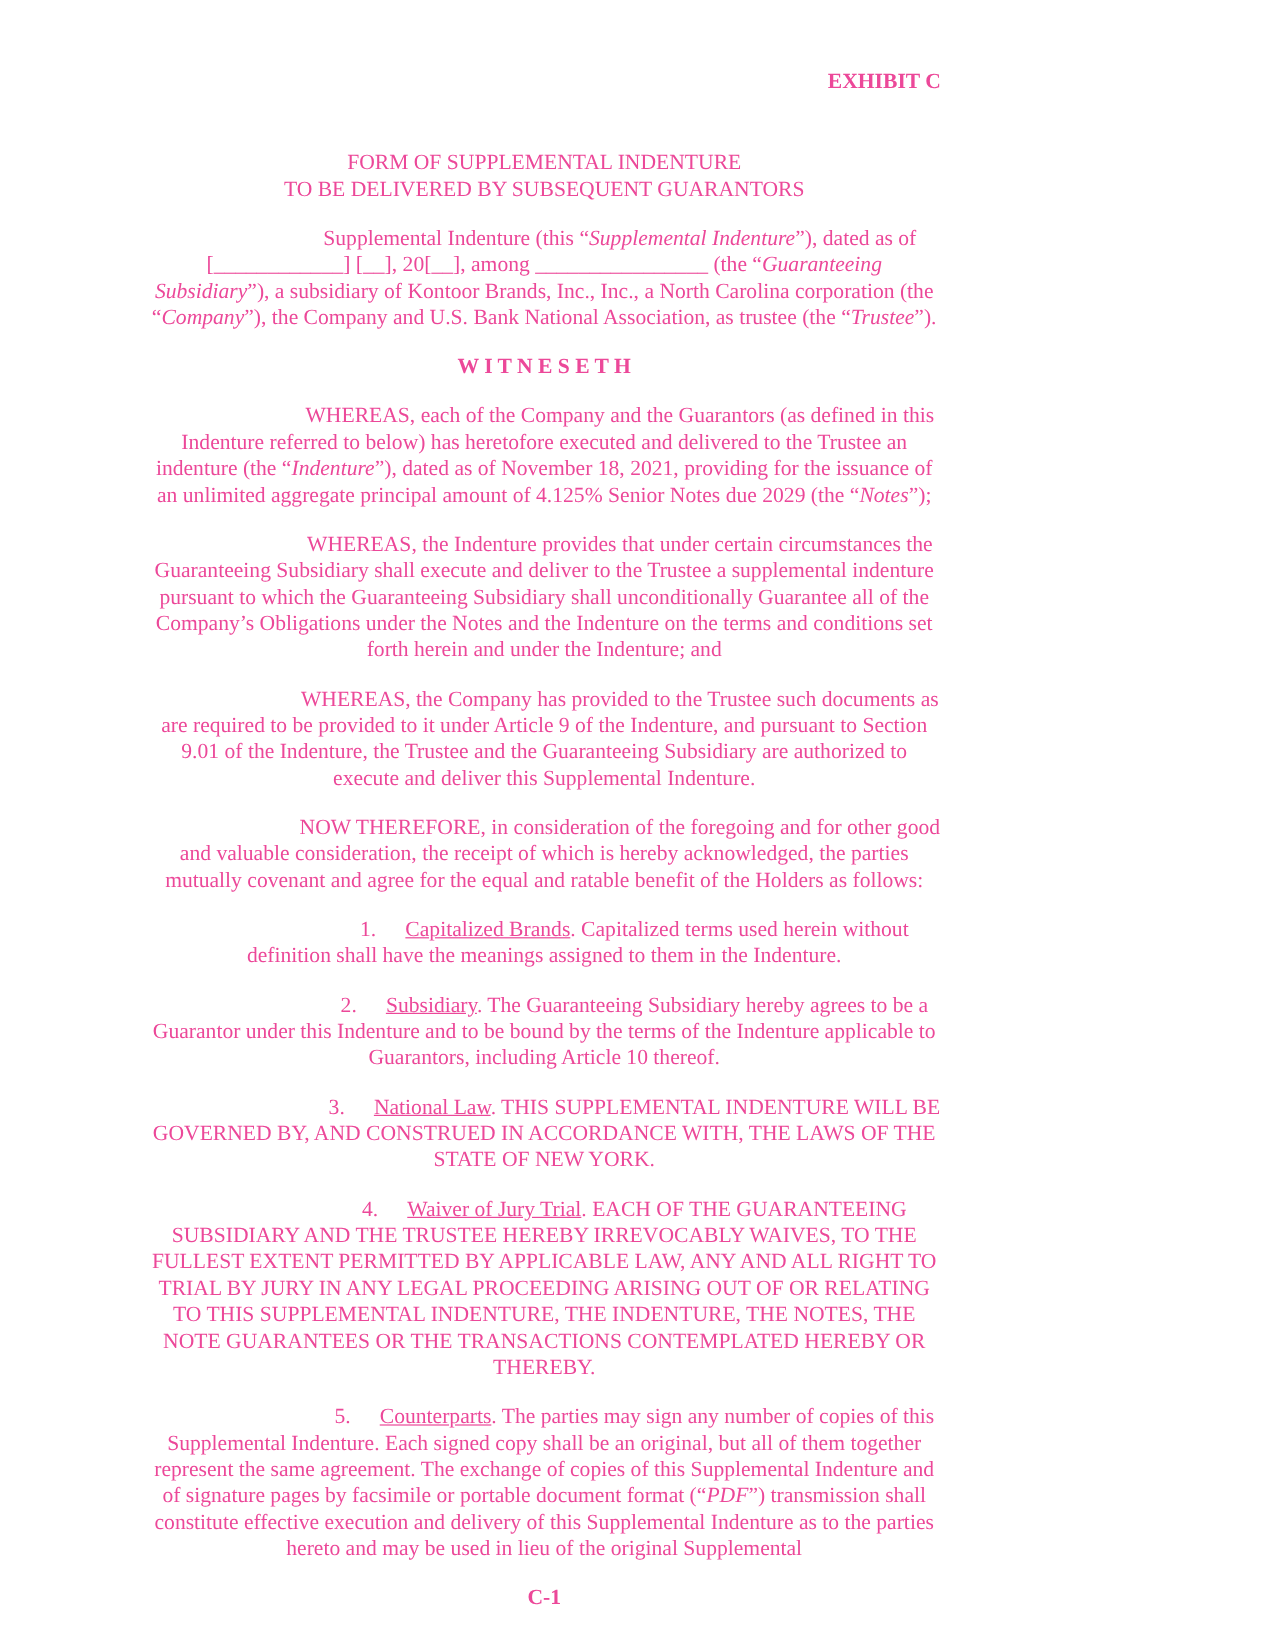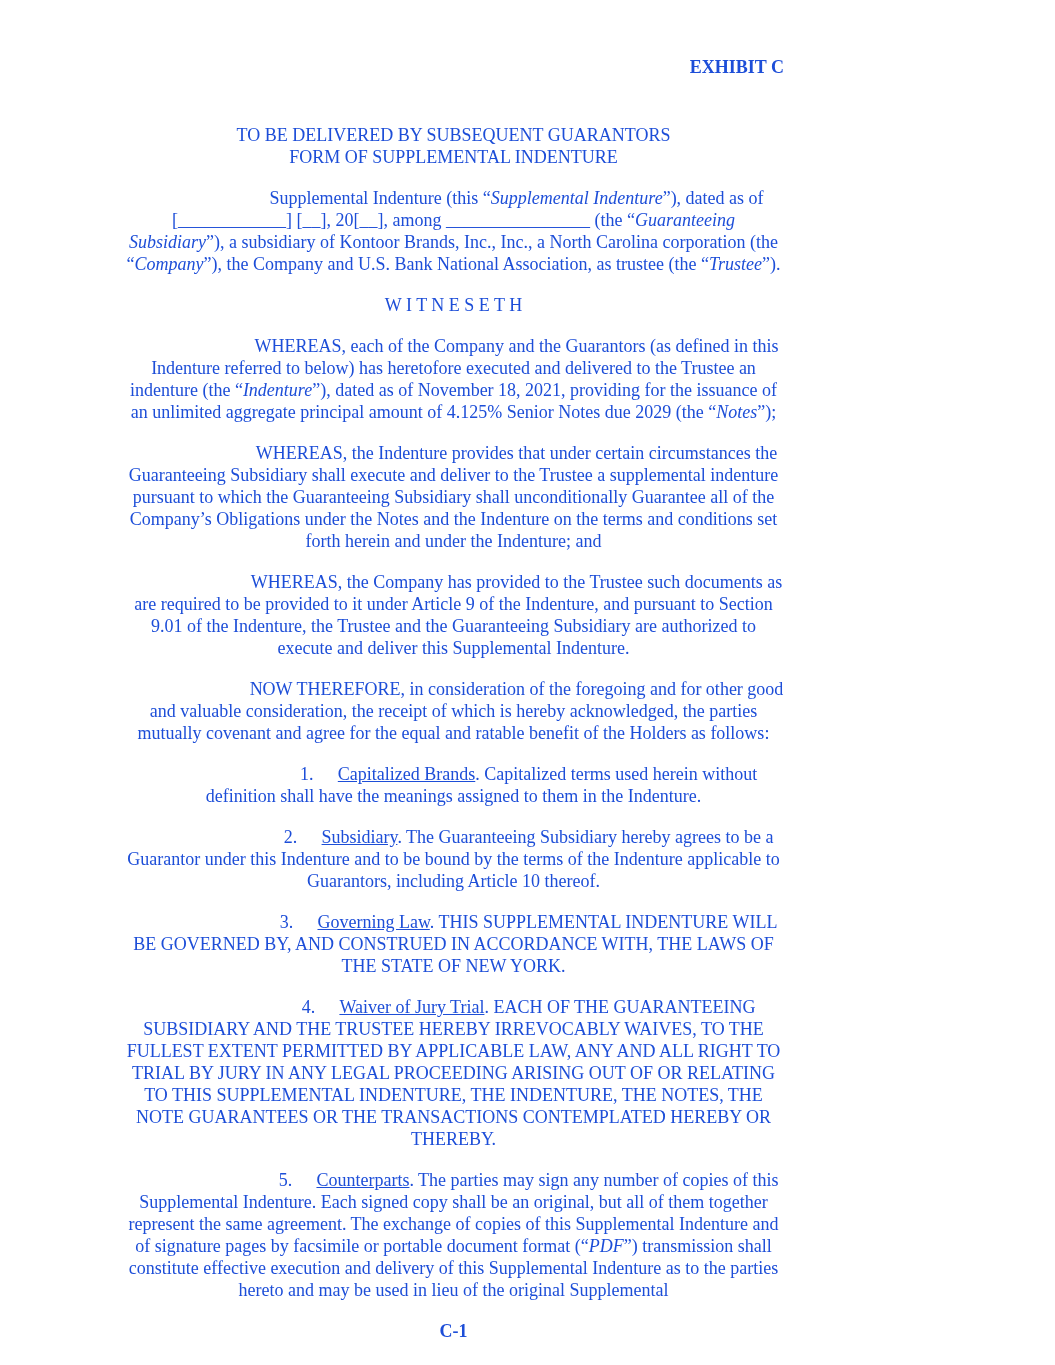--- a/index.html
+++ b/index.html
@@ -6,39 +6,40 @@
   .page {
     position: relative;
     width: 885px;
     height: 1365px;
     box-sizing: border-box;
     background: #ffffff;
     padding: 56px 101px 0 123px;
     font-family: "Liberation Serif", "DejaVu Serif", serif;
     font-size: 18px;
     line-height: 22px;
-    color: #1d4ed8;
+    color: #ec4899;
     overflow: hidden;
   }
   .exhibit {
     text-align: right;
     font-weight: bold;
   }
   .doc-title {
     text-align: center;
     margin-top: 46px;
   }
   .para {
     margin: 19px 0 0 0;
     text-indent: 126px;
     text-align: center;
   }
   .witneseth {
     text-align: center;
     margin-top: 19px;
+    font-weight: bold;
   }
   .num {
     display: inline-block;
     width: 62px;
     text-indent: 0;
   }
   .i { font-style: italic; }
   .u { text-decoration: underline; }
   .footer {
     text-align: center;
@@ -47,41 +48,41 @@
   }
 </style>
 </head>
 <body>
 
 <div class="page">
 
   <div class="exhibit">EXHIBIT C</div>
 
   <div class="doc-title">
+    <div>FORM OF SUPPLEMENTAL INDENTURE</div>
     <div>TO BE DELIVERED BY SUBSEQUENT GUARANTORS</div>
-    <div>FORM OF SUPPLEMENTAL INDENTURE</div>
   </div>
 
   <p class="para"><span>Supplemental Indenture (this “</span><span class="i">Supplemental Indenture</span><span>”), dated as of [____________] [__], 20[__], among ________________ (the “</span><span class="i">Guaranteeing Subsidiary</span><span>”), a subsidiary of Kontoor Brands, Inc., Inc., a North Carolina corporation (the “</span><span class="i">Company</span><span>”), the Company and U.S. Bank National Association, as trustee (the “</span><span class="i">Trustee</span><span>”).</span></p>
 
   <div class="witneseth">W I T N E S E T H</div>
 
   <p class="para"><span>WHEREAS, each of the Company and the Guarantors (as defined in this Indenture referred to below) has heretofore executed and delivered to the Trustee an indenture (the “</span><span class="i">Indenture</span><span>”), dated as of November 18, 2021, providing for the issuance of an unlimited aggregate principal amount of 4.125% Senior Notes due 2029 (the “</span><span class="i">Notes</span><span>”);</span></p>
 
   <p class="para"><span>WHEREAS, the Indenture provides that under certain circumstances the Guaranteeing Subsidiary shall execute and deliver to the Trustee a supplemental indenture pursuant to which the Guaranteeing Subsidiary shall unconditionally Guarantee all of the Company’s Obligations under the Notes and the Indenture on the terms and conditions set forth herein and under the Indenture; and</span></p>
 
   <p class="para"><span>WHEREAS, the Company has provided to the Trustee such documents as are required to be provided to it under Article 9 of the Indenture, and pursuant to Section 9.01 of the Indenture, the Trustee and the Guaranteeing Subsidiary are authorized to execute and deliver this Supplemental Indenture.</span></p>
 
   <p class="para"><span>NOW THEREFORE, in consideration of the foregoing and for other good and valuable consideration, the receipt of which is hereby acknowledged, the parties mutually covenant and agree for the equal and ratable benefit of the Holders as follows:</span></p>
 
   <p class="para"><span class="num">1.</span><span><span class="u">Capitalized Brands</span><span>. Capitalized terms used herein without definition shall have the meanings assigned to them in the Indenture.</span></span></p>
 
   <p class="para"><span class="num">2.</span><span><span class="u">Subsidiary</span><span>. The Guaranteeing Subsidiary hereby agrees to be a Guarantor under this Indenture and to be bound by the terms of the Indenture applicable to Guarantors, including Article 10 thereof.</span></span></p>
 
-  <p class="para"><span class="num">3.</span><span><span class="u">Governing Law</span><span>. THIS SUPPLEMENTAL INDENTURE WILL BE GOVERNED BY, AND CONSTRUED IN ACCORDANCE WITH, THE LAWS OF THE STATE OF NEW YORK.</span></span></p>
+  <p class="para"><span class="num">3.</span><span><span class="u">National Law</span><span>. THIS SUPPLEMENTAL INDENTURE WILL BE GOVERNED BY, AND CONSTRUED IN ACCORDANCE WITH, THE LAWS OF THE STATE OF NEW YORK.</span></span></p>
 
   <p class="para"><span class="num">4.</span><span><span class="u">Waiver of Jury Trial</span><span>. EACH OF THE GUARANTEEING SUBSIDIARY AND THE TRUSTEE HEREBY IRREVOCABLY WAIVES, TO THE FULLEST EXTENT PERMITTED BY APPLICABLE LAW, ANY AND ALL RIGHT TO TRIAL BY JURY IN ANY LEGAL PROCEEDING ARISING OUT OF OR RELATING TO THIS SUPPLEMENTAL INDENTURE, THE INDENTURE, THE NOTES, THE NOTE GUARANTEES OR THE TRANSACTIONS CONTEMPLATED HEREBY OR THEREBY.</span></span></p>
 
   <p class="para"><span class="num">5.</span><span><span class="u">Counterparts</span><span>. The parties may sign any number of copies of this Supplemental Indenture. Each signed copy shall be an original, but all of them together represent the same agreement. The exchange of copies of this Supplemental Indenture and of signature pages by facsimile or portable document format (“</span><span class="i">PDF</span><span>”) transmission shall constitute effective execution and delivery of this Supplemental Indenture as to the parties hereto and may be used in lieu of the original Supplemental</span></span></p>
 
   <div class="footer">C-1</div>
 
 </div>
 
 </body></html>

